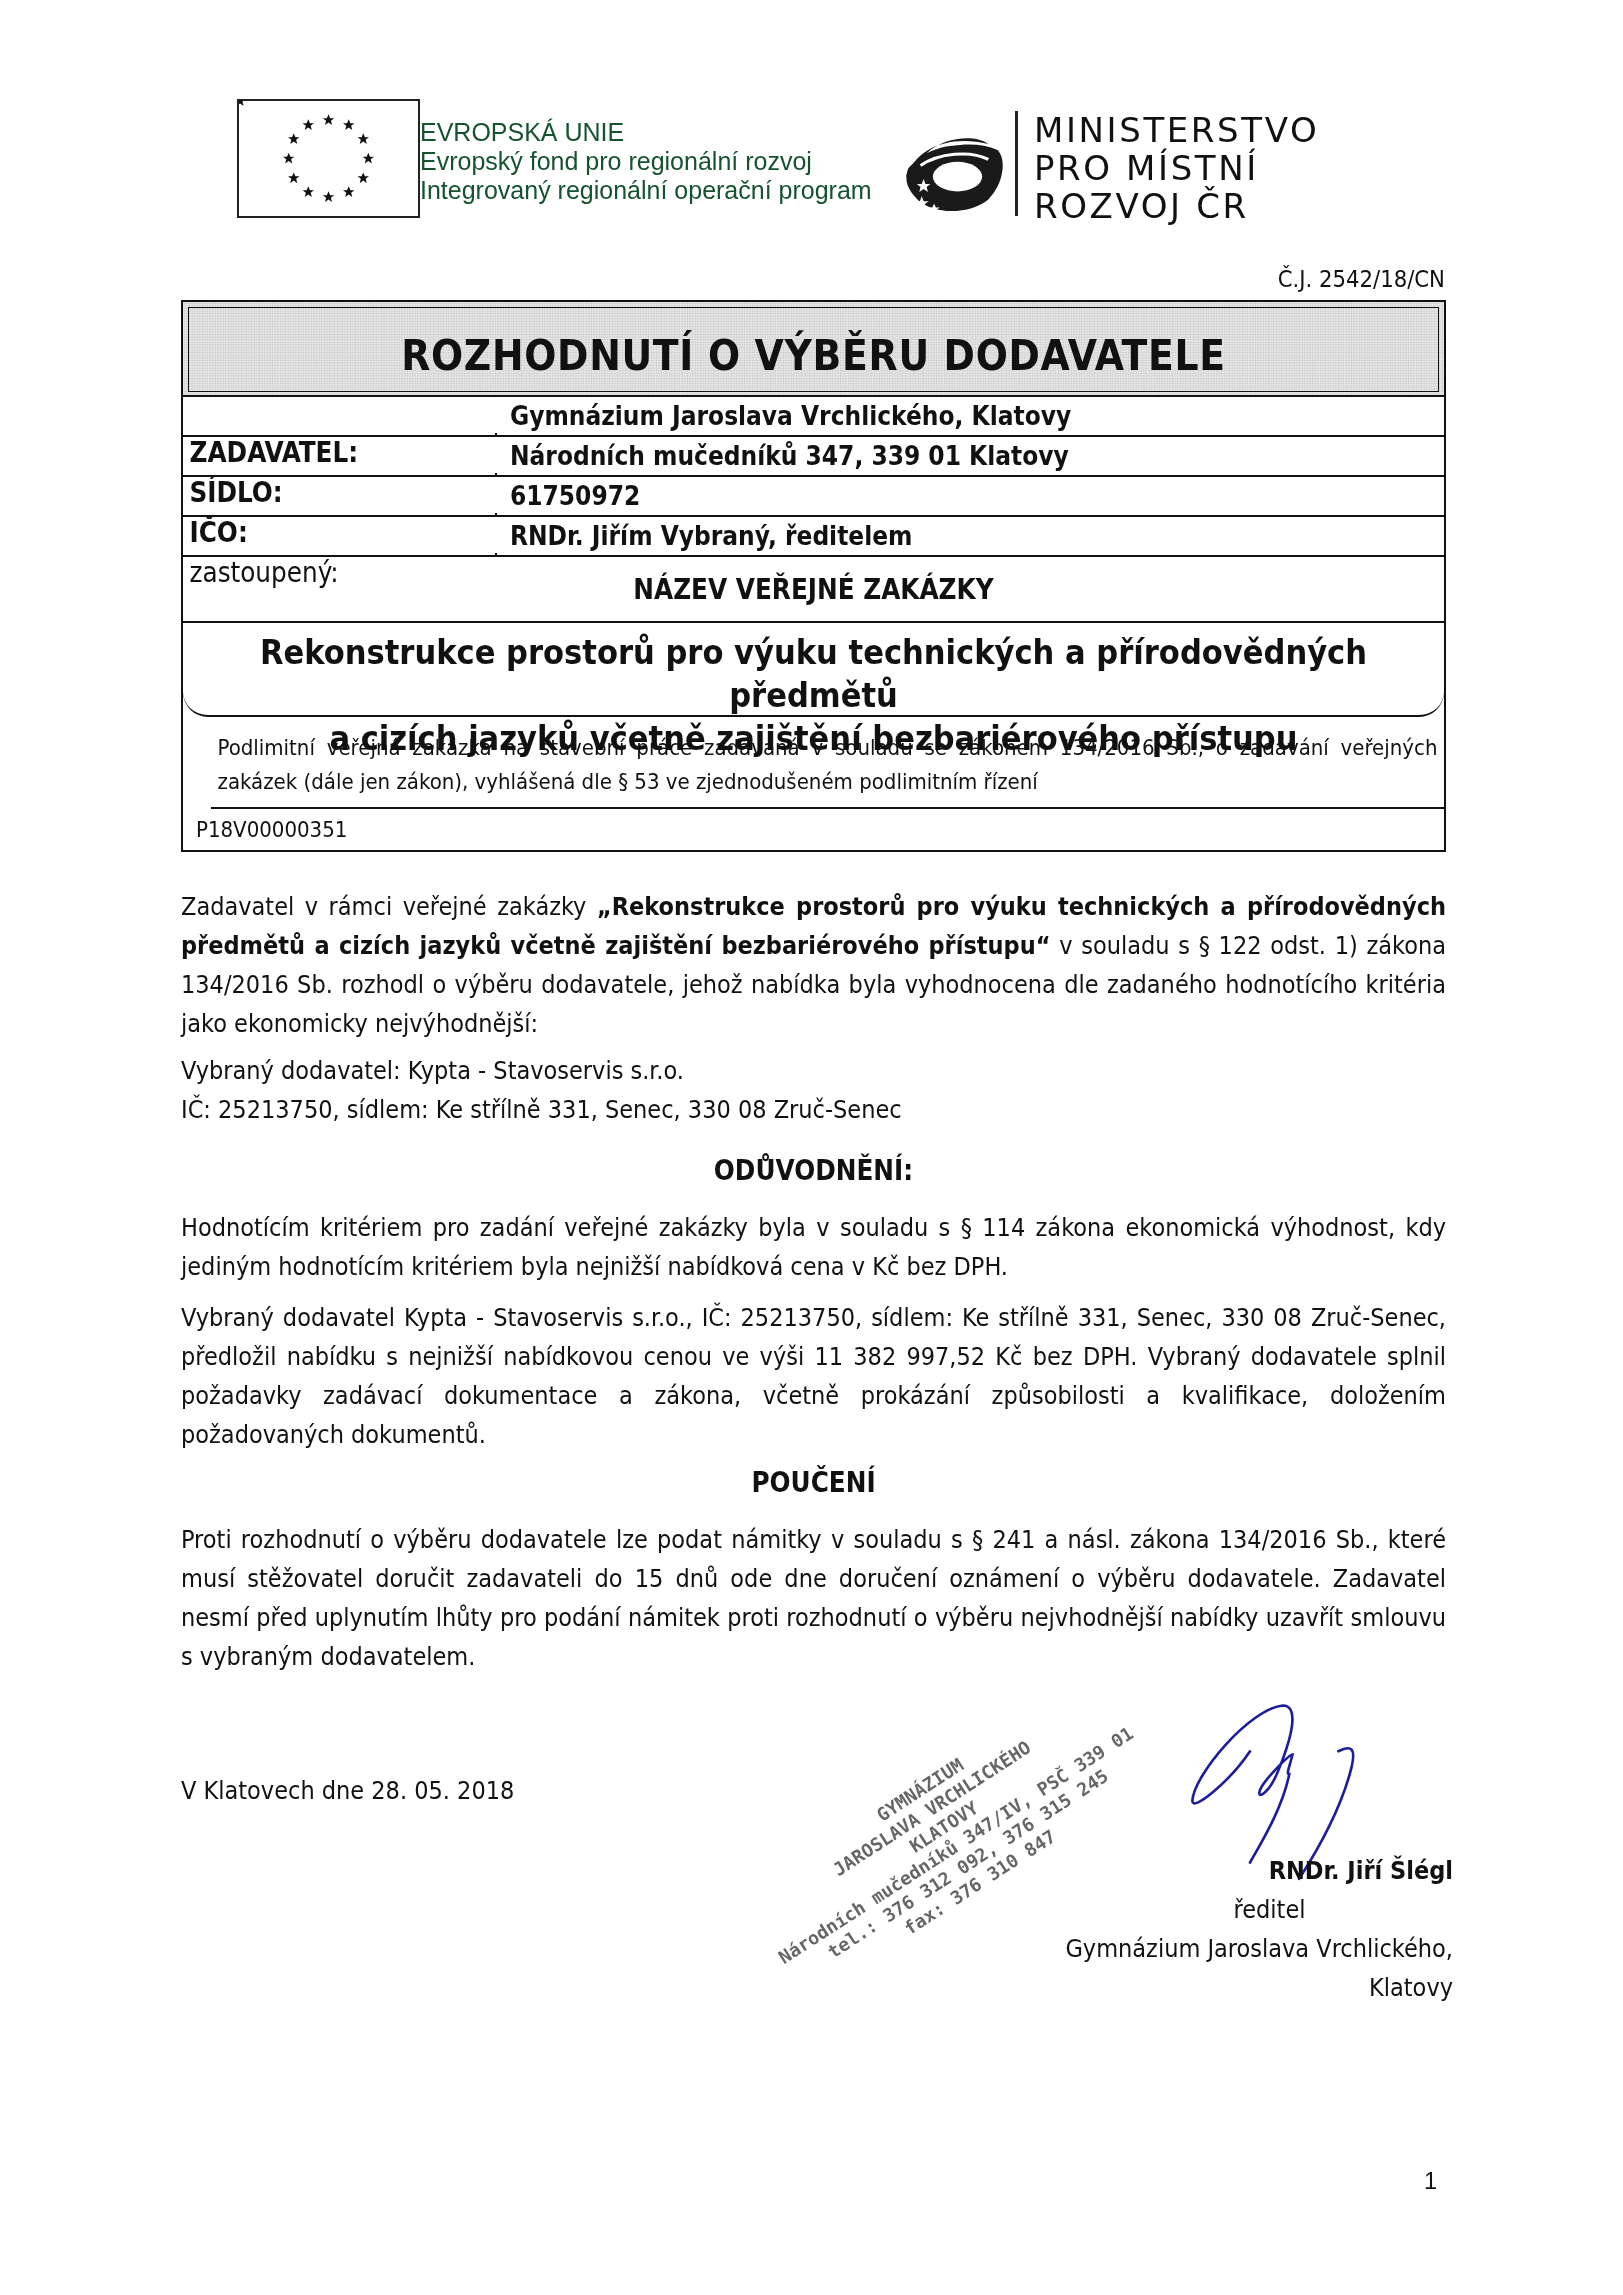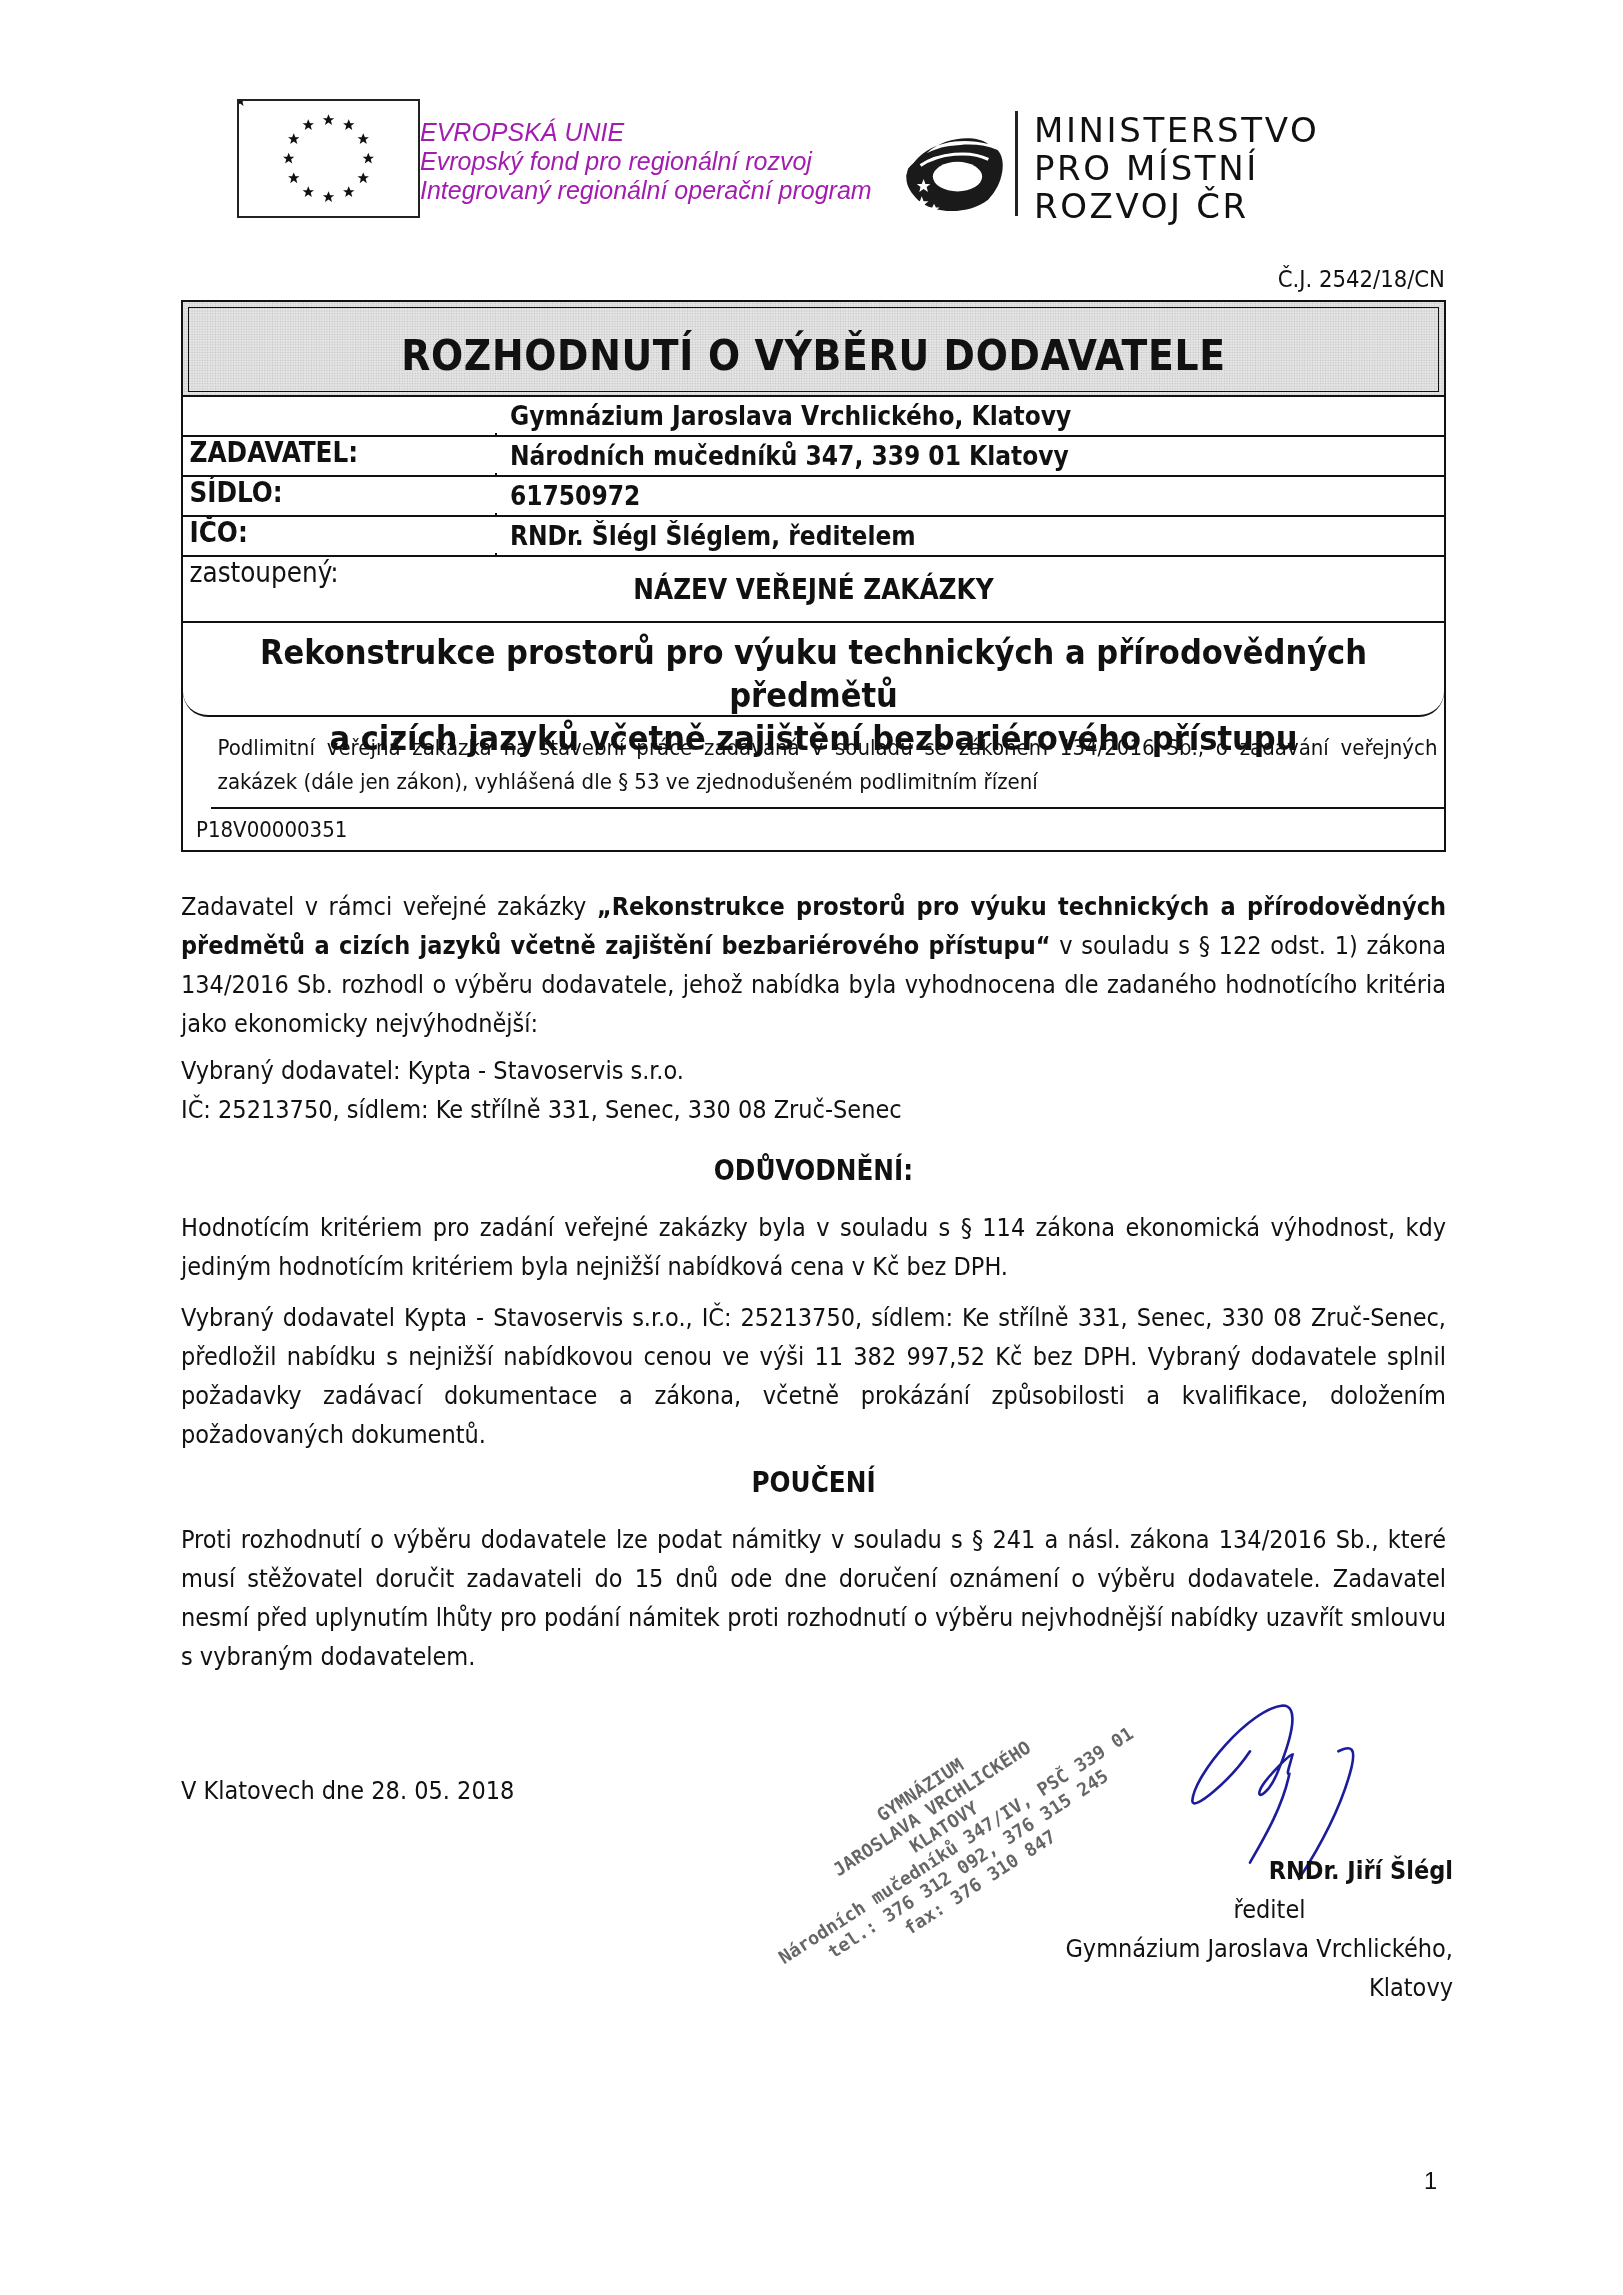--- a/index.html
+++ b/index.html
@@ -3,21 +3,21 @@
 <meta charset="utf-8">
 <style>
   html, body { margin: 0; padding: 0; background: #ffffff; }
   body { width: 1623px; height: 2295px; position: relative; overflow: hidden;
          font-family: "DejaVu Sans Condensed", "DejaVu Sans", "Liberation Sans", sans-serif; color: #111; }
   .abs { position: absolute; }
 
   
   .eu-box { left: 237px; top: 99px; width: 183px; height: 119px; border: 2px solid #222; box-sizing: border-box; }
   .eu-stars { position: absolute; left: 0; top: 0; width: 100%; height: 100%; }
-  .eu-text { left: 420px; top: 118px; font-family: "Liberation Sans", sans-serif; font-size: 25px; line-height: 29px; color: #a21caf; font-style: italic; }
+  .eu-text { left: 420px; top: 118px; font-family: "Liberation Sans", sans-serif; font-size: 25px; line-height: 29px; color: #14532d; }
   .mmr-logo { left: 900px; top: 111px; width: 190px; height: 118px; }
   .mmr-divider { left: 1015px; top: 111px; width: 2.6px; height: 105px; background: #222; }
   .mmr-text { left: 1034px; top: 111px; font-family: "DejaVu Sans", sans-serif; font-size: 34px; line-height: 38px; letter-spacing: 2.6px; color: #111; }
   .mmr-text div { white-space: nowrap; }
 
   .ref-left { left: 198px; top: 265px; font-size: 23.6px; margin-top: 32px; }
   .ref-right { right: 178px; top: 265px; font-size: 23.6px; }
 
   
   .doc-table { left: 181px; top: 300px; width: 1265px; border-collapse: collapse; border: 2.6px solid #111; position: absolute; box-sizing: border-box; }
@@ -116,21 +116,21 @@
   <div class="kv-row">
     <div class="kv-key">SÍDLO:</div>
     <div class="kv-val">Národních mučedníků 347, 339 01 Klatovy</div>
   </div>
   <div class="kv-row">
     <div class="kv-key">IČO:</div>
     <div class="kv-val">61750972</div>
   </div>
   <div class="kv-row plain">
     <div class="kv-key">zastoupený:</div>
-    <div class="kv-val">RNDr. Šlégl Šléglem, ředitelem</div>
+    <div class="kv-val">RNDr. Jiřím Vybraný, ředitelem</div>
   </div>
   <div class="name-band">NÁZEV VEŘEJNÉ ZAKÁZKY</div>
   <div class="project-band">
     <div>Rekonstrukce prostorů pro výuku technických a přírodovědných předmětů</div>
     <div>a cizích jazyků včetně zajištění bezbariérového přístupu</div>
   </div>
   <div class="desc-band">Podlimitní veřejná zakázka na stavební práce zadávaná v souladu se zákonem 134/2016 Sb., o zadávání veřejných zakázek (dále jen zákon), vyhlášená dle § 53 ve zjednodušeném podlimitním řízení</div>
   <div class="sys-row">
     <div class="sys-val">P18V00000351</div>
   </div>

